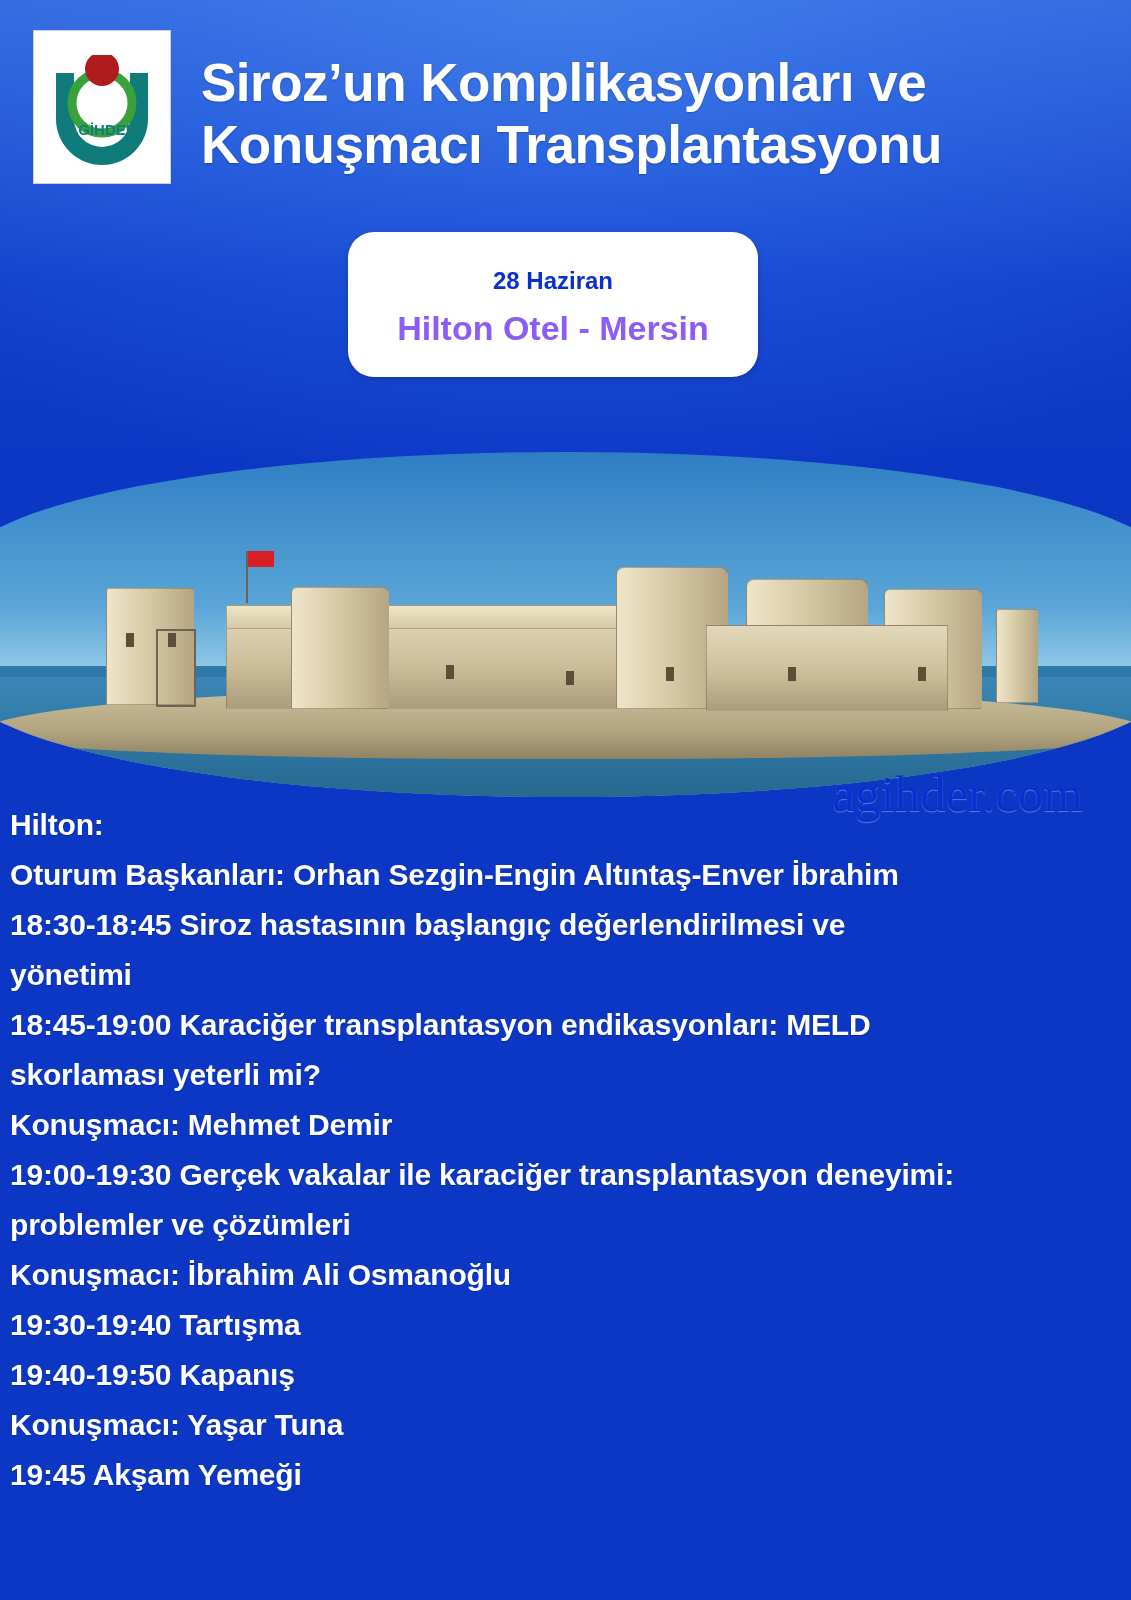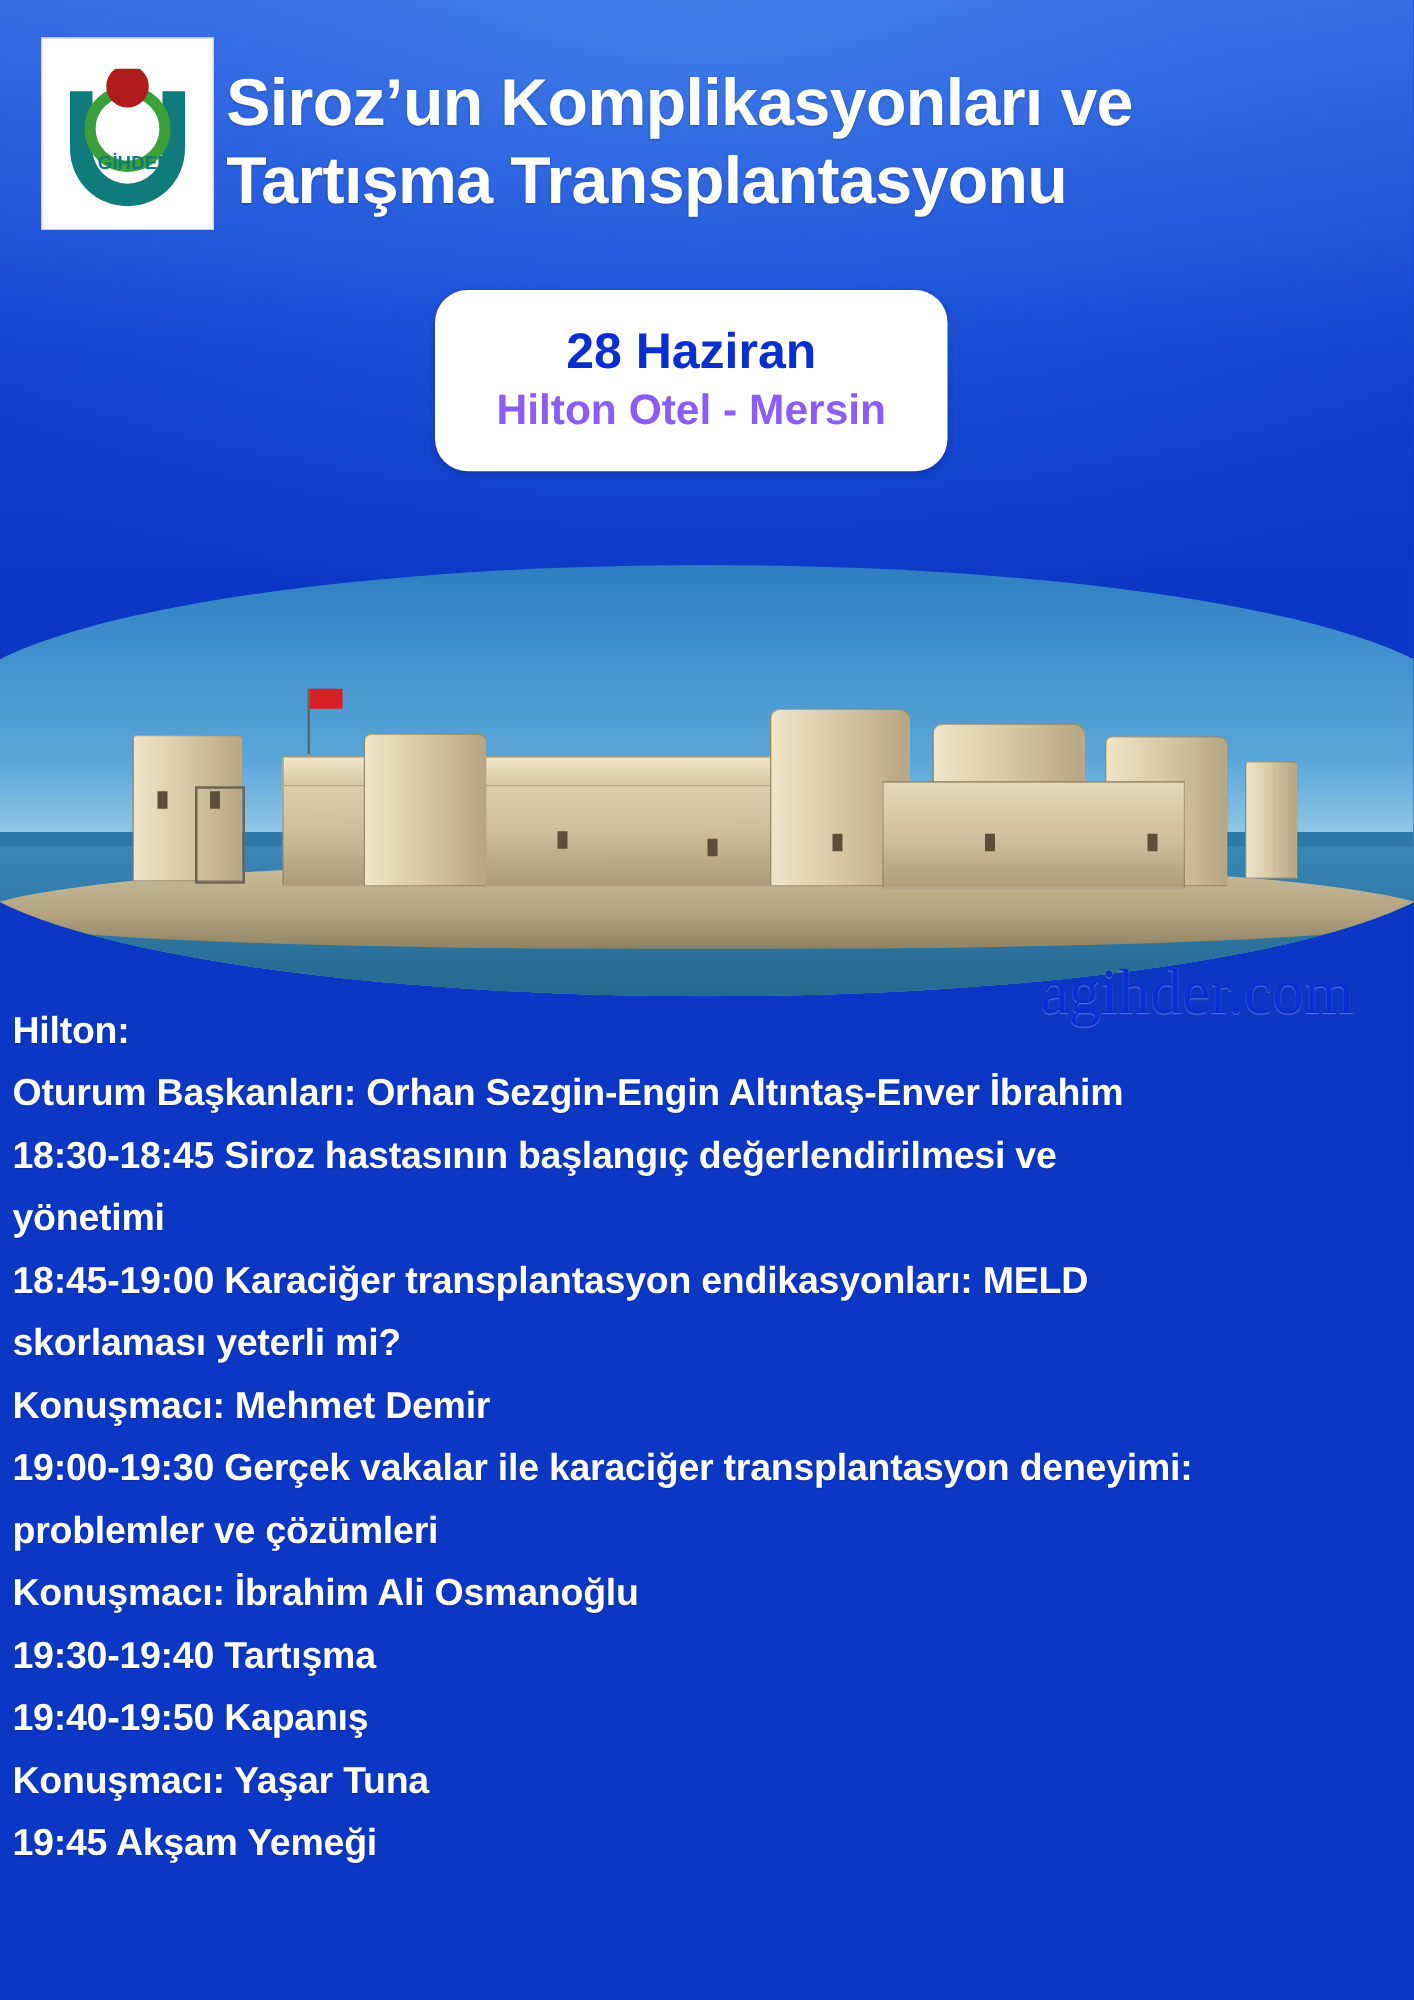--- a/index.html
+++ b/index.html
@@ -47,21 +47,21 @@
     height: 152px;
     margin-left: 33px;
     background: #ffffff;
     border: 1px solid #cfcfcf;
     position: relative;
     flex: none;
   }
   .logo-svg { display: block; }
 
   .title-wrap {
-    margin-left: 10px;
+    margin-left: 30px;
     padding-top: 22px;
   }
   .title-line {
     color: #ffffff;
     font-weight: bold;
     font-size: 53px;
     line-height: 62px;
     letter-spacing: -0.5px;
     white-space: nowrap;
     text-shadow: 0 1px 2px rgba(0,0,0,0.25);
@@ -78,21 +78,21 @@
     border-radius: 26px;
     box-shadow: 0 2px 6px rgba(0,0,0,0.18);
     display: flex;
     flex-direction: column;
     align-items: center;
     justify-content: center;
   }
   .date-line1 {
     color: #0a2fd0;
     font-weight: bold;
-    font-size: 40px;
+    font-size: 24px;
     line-height: 46px;
   }
   .date-line2 {
     color: #8b5cf6;
     font-weight: bold;
     font-size: 34px;
     line-height: 48px;
   }
 
   
@@ -213,21 +213,21 @@
         <circle cx="68" cy="72" r="30" fill="none" stroke="#3aa03a" stroke-width="9"></circle>
 
         <circle cx="68" cy="38" r="17" fill="#b01b1b"></circle>
 
         <path d="M46,34 A24,24 0 0 1 90,34 L90,24 L46,24 Z" fill="#ffffff"></path>
         <text x="68" y="104" text-anchor="middle" font-family="'Liberation Sans', sans-serif" font-size="15" font-weight="bold" fill="#0f7b7b">AGİHDER</text>
       </svg>
     </div>
     <div class="title-wrap">
       <div class="title-line">Siroz’un Komplikasyonları ve</div>
-      <div class="title-line">Tartışma Transplantasyonu</div>
+      <div class="title-line">Konuşmacı Transplantasyonu</div>
     </div>
   </div>
 
   <div class="date-card">
     <div class="date-line1">28 Haziran</div>
     <div class="date-line2">Hilton Otel - Mersin</div>
   </div>
 
   <div class="photo-band">
     <div class="photo"></div>

